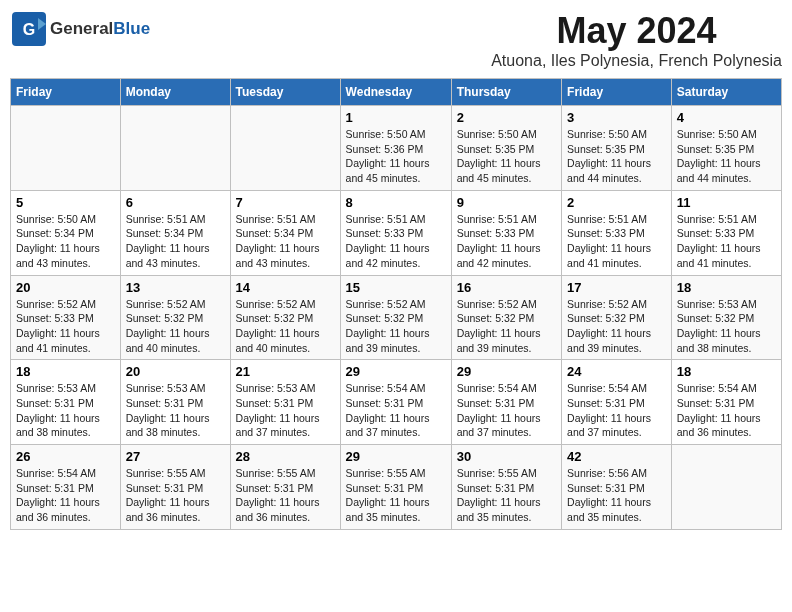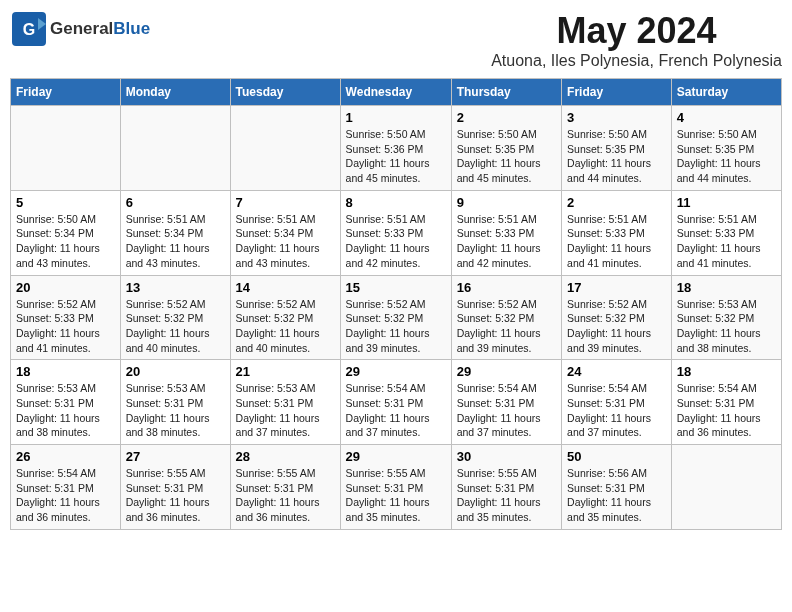--- a/index.html
+++ b/index.html
@@ -303,21 +303,21 @@
         <span class="cell-text">Sunset: 5:31 PM</span><br>
         <span class="cell-text">Daylight: 11 hours and 35 minutes.</span>
       </td>
         <td>
         <span class="day-number">30</span>
         <span class="cell-text">Sunrise: 5:55 AM</span><br>
         <span class="cell-text">Sunset: 5:31 PM</span><br>
         <span class="cell-text">Daylight: 11 hours and 35 minutes.</span>
       </td>
         <td>
-        <span class="day-number">50</span>
+        <span class="day-number">42</span>
         <span class="cell-text">Sunrise: 5:56 AM</span><br>
         <span class="cell-text">Sunset: 5:31 PM</span><br>
         <span class="cell-text">Daylight: 11 hours and 35 minutes.</span>
       </td>
         <td></td>
       </tr>
     </tbody>
 </table>
 
 </body></html>

